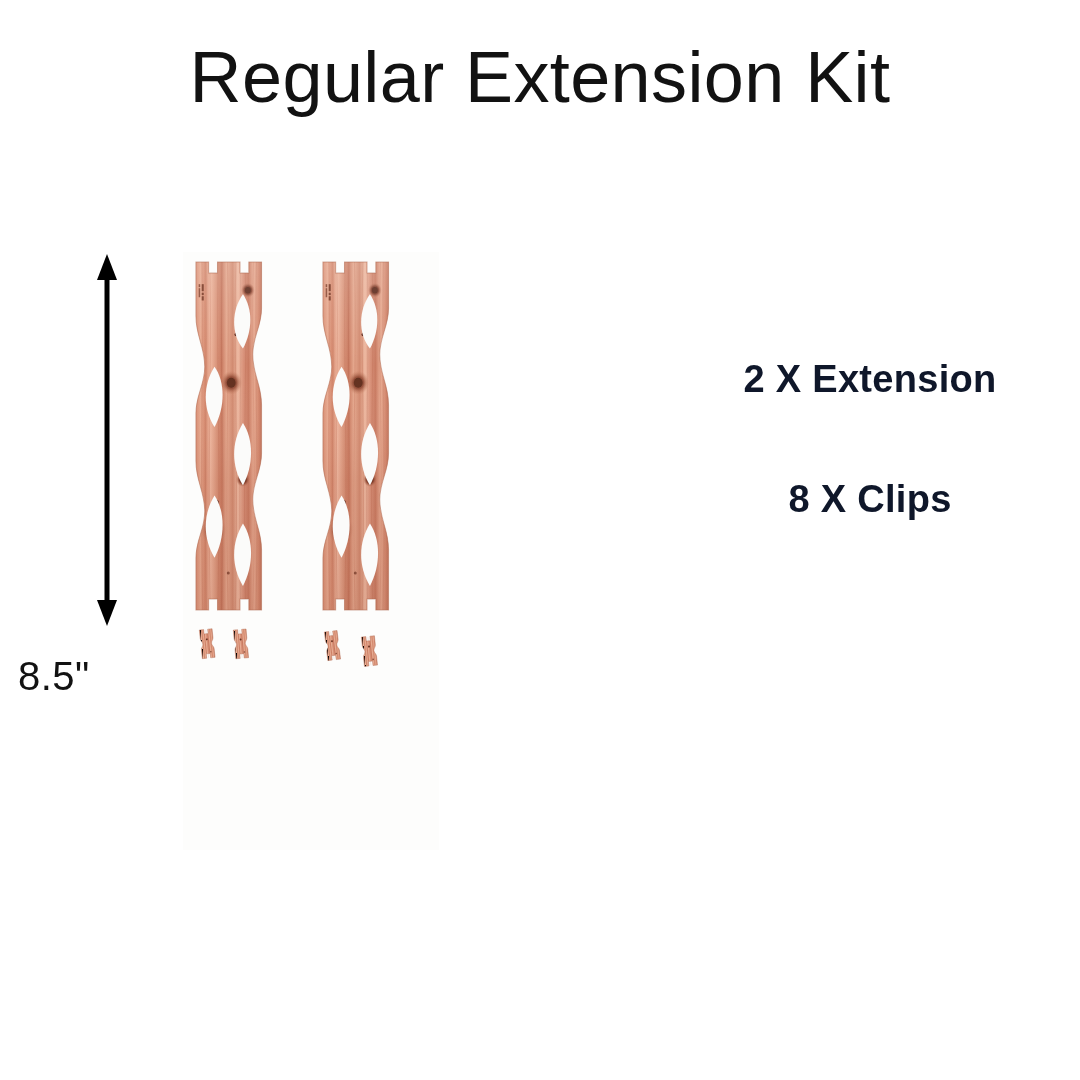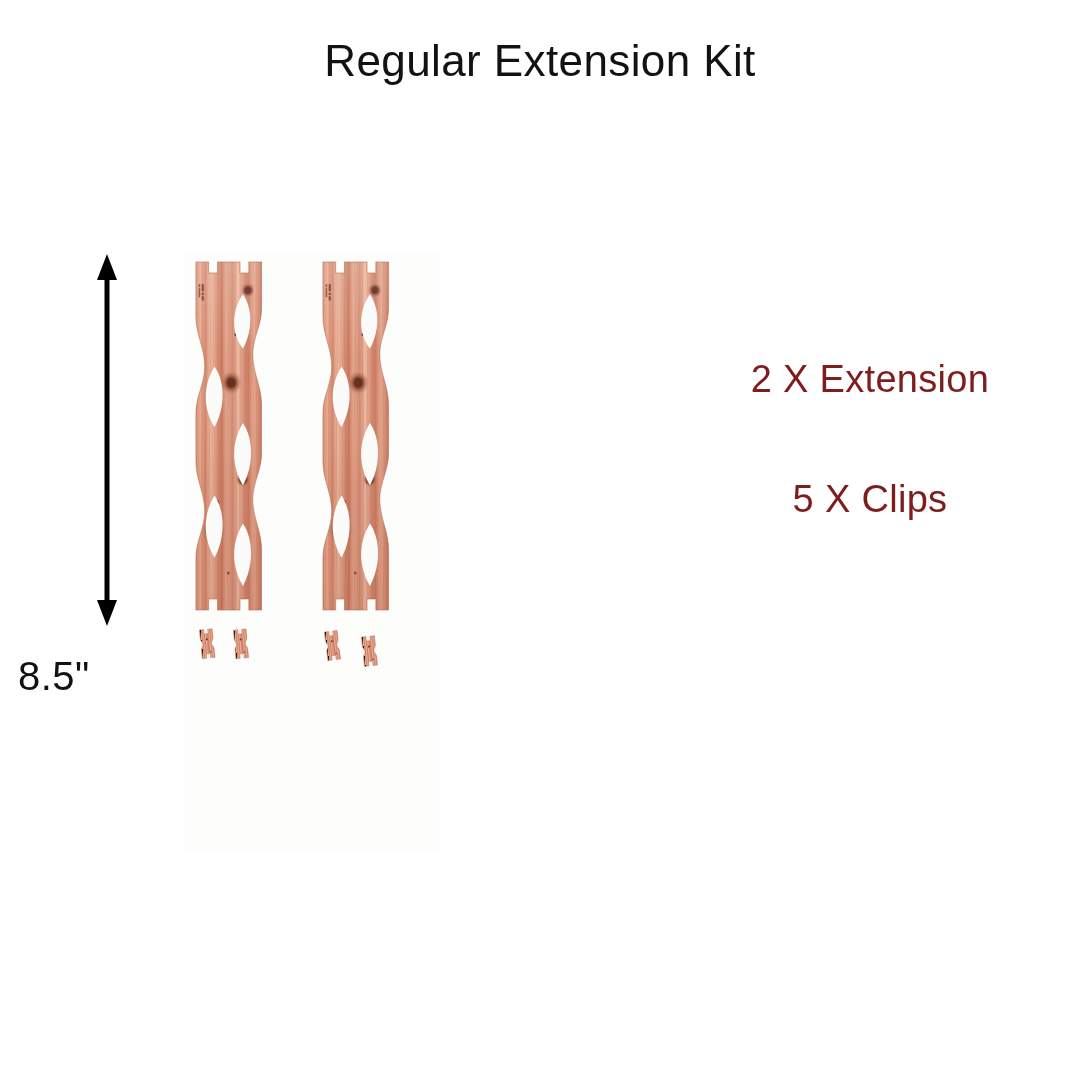--- a/index.html
+++ b/index.html
@@ -10,21 +10,21 @@
     color:#1a1a1a;
     overflow:hidden;
     position:relative;
   }
 
   
   .title{
     position:absolute;
     left:0; top:36px; width:1080px;
     text-align:center;
-    font-size:44px;
+    font-size:72px;
     font-weight:300;
     letter-spacing:.4px;
     color:#121212;
     white-space:nowrap;
   }
 
   
   .dim-wrap{ position:absolute; left:0px; top:240px; width:160px; height:400px; }
   .dim-arrow{ position:absolute; left:0; top:0; }
   .dim-label{
@@ -46,22 +46,22 @@
 
   .product-stage{ position:absolute; left:0; top:0; width:1080px; height:1080px; pointer-events:none; }
   .product-stage svg{ display:block; }
 
   
   .callouts{
     position:absolute;
     left:700px; top:348px;
     width:340px;
     text-align:center;
-    font-weight:400;
-    color:#7f1d1d;
+    font-weight:700;
+    color:#0f172a;
   }
   .callout-line{
     font-size:38px;
     line-height:62px;
     letter-spacing:.3px;
   }
   .callout-gap{ height:58px; }
 </style>
 </head>
 <body>
@@ -258,14 +258,14 @@
     <line x1="107" y1="26" x2="107" y2="374" stroke="#000000" stroke-width="5"></line>
     <polygon points="107,14 117,40 97,40" fill="#000000"></polygon>
     <polygon points="107,386 117,360 97,360" fill="#000000"></polygon>
   </svg>
   <div class="dim-label">8.5"</div>
 </div>
 
 <div class="callouts">
   <div class="callout-line">2 X Extension</div>
   <div class="callout-gap"></div>
-  <div class="callout-line">5 X Clips</div>
+  <div class="callout-line">8 X Clips</div>
 </div>
 
 </body></html>

